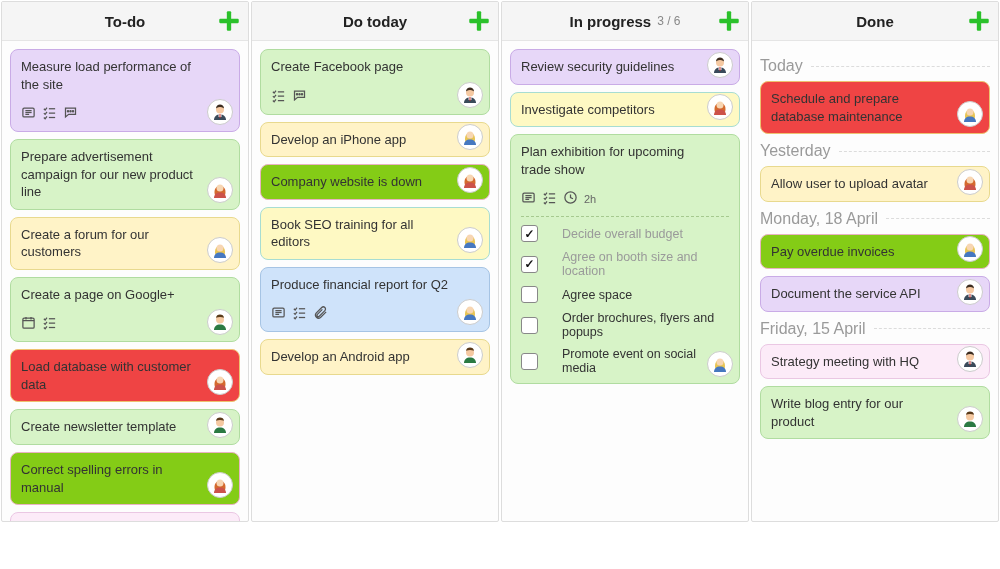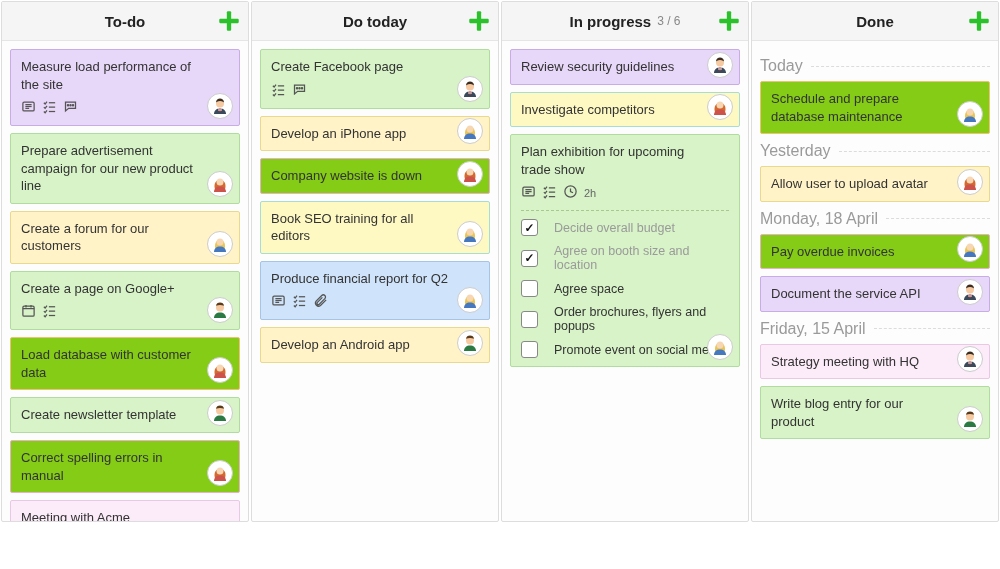--- a/index.html
+++ b/index.html
@@ -4,37 +4,37 @@
 <style>
   html,body{margin:0;padding:0;font-family:Arial,Helvetica,sans-serif;font-size:13px;background:#fff;color:#333;}
   .board{display:flex;gap:0;width:1000px;height:523px;box-sizing:border-box;}
   .col{flex:1;border:1px solid #ddd;margin:1px;background:#fdfdfd;display:flex;flex-direction:column;border-radius:2px;overflow:hidden;}
   .col-head{height:38px;min-height:38px;display:flex;align-items:center;justify-content:center;position:relative;border-bottom:1px solid #e5e5e5;background:#f5f5f5;}
   .col-title{font-weight:700;font-size:15px;color:#222;}
   .col-sub{font-size:12px;color:#888;margin-left:6px;font-weight:400;}
   .plus{position:absolute;right:6px;top:6px;color:#2bc12b;width:26px;height:26px;cursor:pointer;}
   .plus svg{width:26px;height:26px;}
   .col-body{padding:8px;overflow-y:auto;flex:1;}
-  .card{border-radius:2px;padding:8px 10px;margin-bottom:7px;border:1px solid rgba(0,0,0,.12);position:relative;min-height:18px;display:flex;flex-direction:column;box-sizing:border-box;}
+  .card{border-radius:8px;padding:8px 10px;margin-bottom:7px;border:1px solid rgba(0,0,0,.12);position:relative;min-height:18px;display:flex;flex-direction:column;box-sizing:border-box;}
   .card-title{font-size:13px;line-height:1.35;color:#333;padding-right:30px;}
   .avatar{position:absolute;right:6px;bottom:6px;width:24px;height:24px;border-radius:50%;background:#fff;border:1px solid #ccc;display:flex;align-items:center;justify-content:center;}
   .avatar svg{width:20px;height:20px;}
-  .icons{display:flex;gap:6px;margin-top:6px;align-items:center;color:#666;}
+  .icons{display:flex;gap:6px;margin-top:12px;align-items:center;color:#666;}
   .icons svg{width:15px;height:15px;stroke:#555;}
   .timetxt{font-size:11px;color:#666;}
   .c-purple{background:#e7d7f8;border-color:#c9abe6;}
   .c-green{background:#d7f3c7;border-color:#b0dca0;}
   .c-yellow{background:#fff3c7;border-color:#e8d98e;}
-  .c-orange{background:#84cc16;border-color:#edc270;}
+  .c-orange{background:#ef4444;border-color:#edc270;}
   .c-pink{background:#84cc16;border-color:#e9b2c2;}
   .c-pinkl{background:#fcebf8;border-color:#eac7e3;}
   .c-teal{background:#fef9c3;border-color:#a7ddd2;}
   .c-blue{background:#cfe3fa;border-color:#a6c4e4;}
   .subtasks{margin-top:8px;border-top:1px dashed #a6c98f;padding-top:8px;display:flex;flex-direction:column;gap:8px;}
-  .task{display:flex;align-items:center;gap:16px;font-size:12.5px;}
+  .task{display:flex;align-items:center;gap:24px;font-size:12.5px;}
   .cb{width:15px;height:15px;border:1px solid #888;border-radius:3px;background:#fff;display:flex;align-items:center;justify-content:center;flex-shrink:0;}
   .cb.ck::after{content:"✓";font-size:12px;color:#111;font-weight:700;}
   .task.done span{color:#9a9a9a;}
   .date-sep{font-size:16px;color:#9a9a9a;margin:8px 0 6px 0;display:flex;align-items:center;gap:8px;}
   .date-sep::after{content:"";flex:1;border-bottom:1px dashed #dcdcdc;}
 </style>
 </head>
 <body>
 
 <div class="board" id="board">

